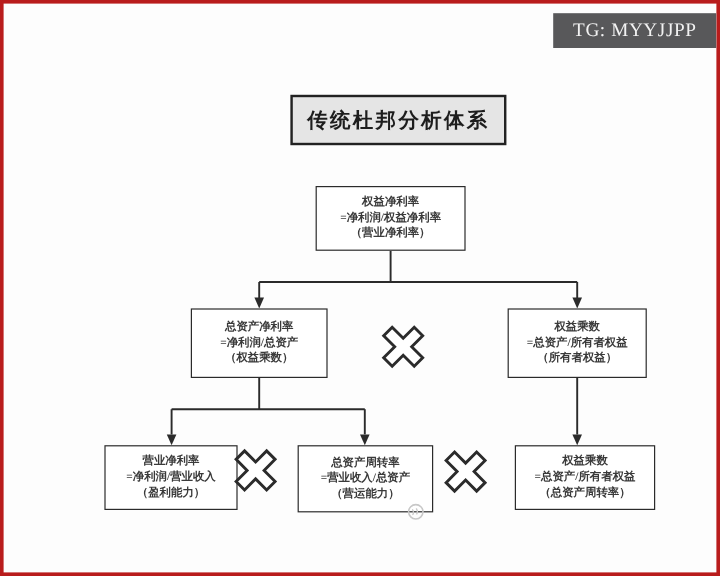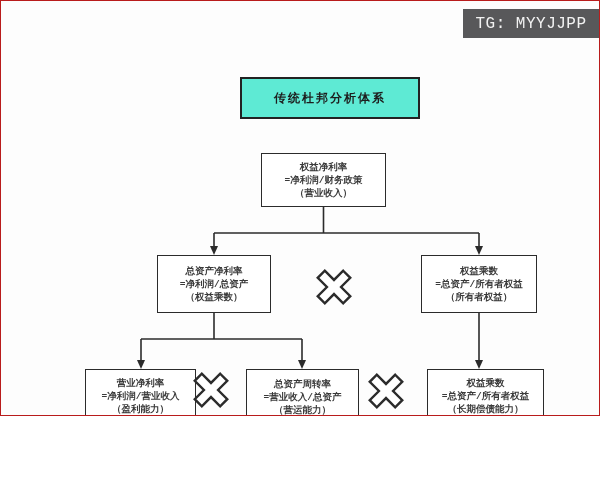--- a/index.html
+++ b/index.html
@@ -1,32 +1,32 @@
 <!DOCTYPE html>
 <html><head>
 <meta charset="utf-8">
 <style>
   html,body{margin:0;padding:0;background:#ffffff;}
   .stage{
-    position:relative;width:600px;height:416px;overflow:hidden;
-    background:#fdfdfd;border:1px solid #b91c1c;box-sizing:border-box;
-    font-family:Liberation Mono, monospace;
+    position:relative;width:600px;height:480px;overflow:hidden;
+    background:#fdfdfd;border:3px solid #b91c1c;box-sizing:border-box;
+    font-family:Liberation Serif, serif;
   }
   .badge{
     position:absolute;background:#58585a;color:#f2f2f2;
     display:flex;align-items:center;justify-content:center;
     font-size:16px;letter-spacing:.5px;
   }
   .badge.tg{top:8px;right:0;width:136px;height:29px;}
   .badge.site{bottom:2px;left:0;width:170px;height:31px;}
   .title-box{
     position:absolute;left:239px;top:76px;width:176px;height:38px;
-    border:2px solid #222;background:#5eead4;
+    border:2px solid #222;background:#e5e5e5;
     display:flex;align-items:center;justify-content:center;
-    font-size:12px;font-weight:700;letter-spacing:2px;color:#1d1d1d;
+    font-size:17px;font-weight:700;letter-spacing:2px;color:#1d1d1d;
   }
   .node{
     position:absolute;border:1.6px solid #2b2b2b;background:#fff;
     display:flex;flex-direction:column;align-items:center;justify-content:center;
     text-align:center;color:#3a3a3a;font-size:9.5px;font-weight:600;
     line-height:13px;box-sizing:border-box;padding:2px;
   }
   .node-root{left:260px;top:152px;width:125px;height:54px;}
   .node-mid-left{left:156px;top:254px;width:114px;height:58px;}
   .node-mid-right{left:420px;top:254px;width:116px;height:58px;}
@@ -68,22 +68,22 @@
       <polygon points="474,359 482,359 478,368"></polygon>
     </g>
   </svg>
 
   <div class="badge tg">TG: MYYJJPP</div>
 
   <div class="title-box">传统杜邦分析体系</div>
 
   <div class="node node-root">
     <div>权益净利率</div>
-    <div>=净利润/财务政策</div>
-    <div>（营业收入）</div>
+    <div>=净利润/权益净利率</div>
+    <div>（营业净利率）</div>
   </div>
 
   <div class="node node-mid-left">
     <div>总资产净利率</div>
     <div>=净利润/总资产</div>
     <div>（权益乘数）</div>
   </div>
 
   <div class="node node-mid-right">
     <div>权益乘数</div>
@@ -99,21 +99,21 @@
 
   <div class="node node-bottom-left">
     <div>营业净利率</div>
     <div>=净利润/营业收入</div>
     <div>（盈利能力）</div>
   </div>
 
   <div class="node node-bottom-right">
     <div>权益乘数</div>
     <div>=总资产/所有者权益</div>
-    <div>（长期偿债能力）</div>
+    <div>（总资产周转率）</div>
   </div>
 
   <svg class="xop mid" viewBox="0 0 40 40">
     <g transform="translate(20,20) rotate(45)">
       <path d="M-5 -18 L5 -18 L5 -5 L18 -5 L18 5 L5 5 L5 18 L-5 18 L-5 5 L-18 5 L-18 -5 L-5 -5 Z" fill="#ffffff" stroke="#2b2b2b" stroke-width="2.4"></path>
     </g>
   </svg>
   <svg class="xop b1" viewBox="0 0 40 40">
     <g transform="translate(20,20) rotate(45)">
       <path d="M-5 -18 L5 -18 L5 -5 L18 -5 L18 5 L5 5 L5 18 L-5 18 L-5 5 L-18 5 L-18 -5 L-5 -5 Z" fill="#ffffff" stroke="#2b2b2b" stroke-width="2.4"></path>

